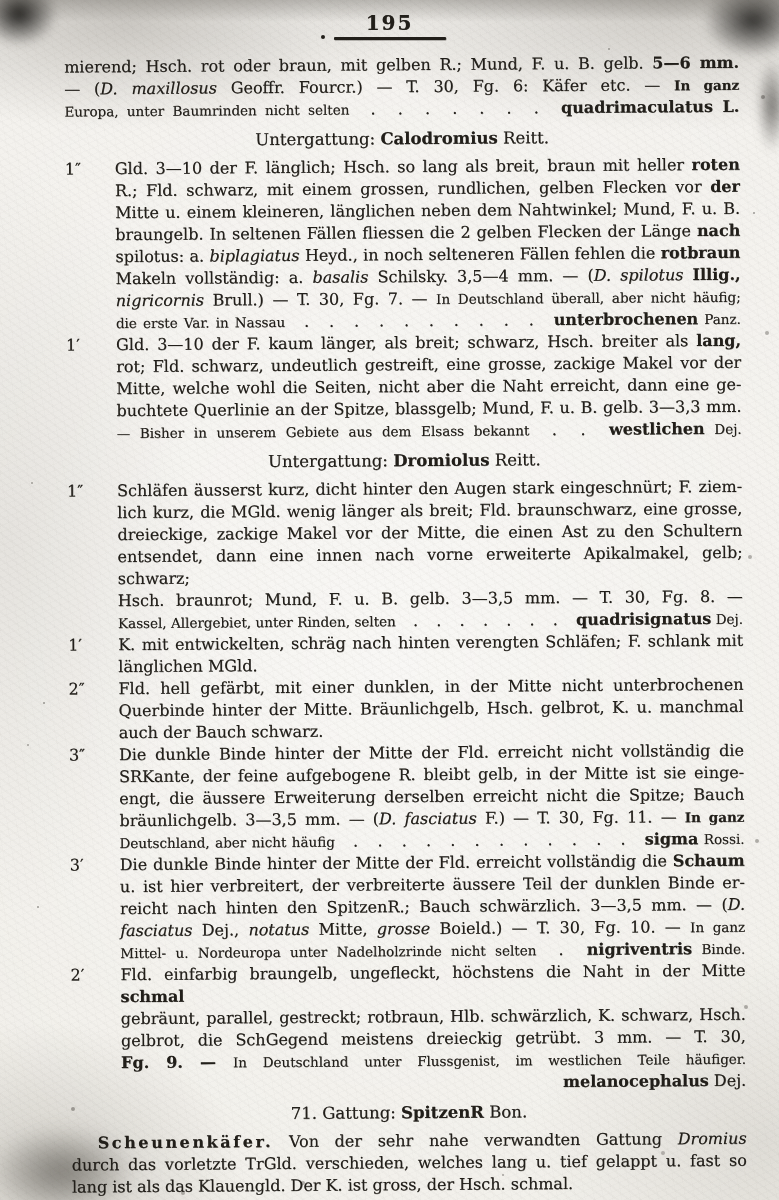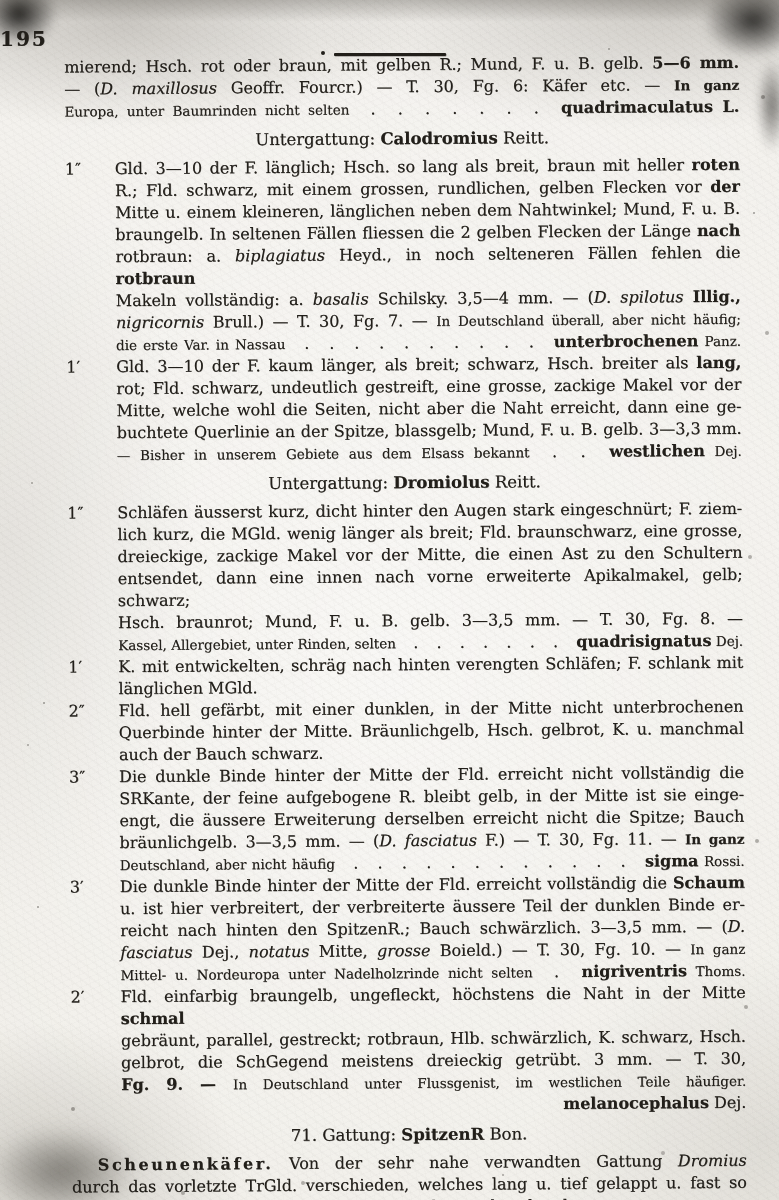--- a/index.html
+++ b/index.html
@@ -36,21 +36,21 @@
   .speck{position:absolute;left:0;top:0;width:2px;height:2px;border-radius:50%;background:transparent;
     box-shadow:
       762px 96px 0 1px rgba(52,48,42,.40), 753px 212px 0 0 rgba(52,48,42,.45),
       766px 332px 0 1px rgba(52,48,42,.35), 31px 482px 0 0 rgba(52,48,42,.40),
       749px 556px 0 1px rgba(52,48,42,.35), 43px 702px 0 0 rgba(52,48,42,.45),
       27px 744px 0 0 rgba(52,48,42,.40), 756px 840px 0 1px rgba(52,48,42,.35),
       37px 906px 0 0 rgba(52,48,42,.45), 745px 1006px 0 1px rgba(52,48,42,.35),
       72px 1108px 0 1px rgba(52,48,42,.40), 302px 1182px 0 1px rgba(52,48,42,.35),
       502px 1174px 0 0 rgba(52,48,42,.40), 662px 1152px 0 1px rgba(52,48,42,.30),
       182px 1192px 0 1px rgba(52,48,42,.35), 608px 48px 0 0 rgba(52,48,42,.40);}
-  .pagehead{position:relative;padding-top:28px;}
+  .pagehead{position:relative;padding-top:12px;text-align:center;}
   .pageno{font-size:20px;font-weight:bold;letter-spacing:2px;line-height:22px;
     text-shadow:.3px .3px .4px rgba(25,22,18,.6);}
   .rule{position:relative;width:112px;height:3px;margin:3px auto 0;background:var(--ink,#221f1a);
     border-radius:1px;box-shadow:.5px .5px .5px rgba(25,22,18,.5);}
   .ruledot{position:absolute;left:-13px;top:-2px;width:4px;height:4px;border-radius:50%;
     background:var(--ink,#221f1a);}
   .text{
     position:absolute;left:64px;right:40px;top:52px;
     font-size:16px;line-height:22px;
     text-shadow:.3px .3px .35px rgba(25,22,18,.55);
@@ -96,21 +96,21 @@
         <div class="line a-j"><span class="seg ">— (</span><span class="seg i">D. maxillosus</span><span class="seg "> Geoffr. Fourcr.) — T. 30, Fg. 6: Käfer etc. — </span><span class="seg smb">In ganz</span></div>
         <div class="line a-j"><span class="seg sm">Europa, unter Baumrinden nicht selten</span><span class="seg dots"> . . . . . . . </span><span class="seg b">quadrimaculatus L.</span></div>
       </div>
       <div class="heading"><span class="seg ">Untergattung: </span><span class="seg b">Calodromius</span><span class="seg "> Reitt.</span></div>
       <div class="item">
         <span class="marker">1″</span>
         <div class="line a-j"><span class="seg ">Gld. 3—10 der F. länglich; Hsch. so lang als breit, braun mit heller </span><span class="seg b">roten</span></div>
         <div class="line a-j"><span class="seg ">R.; Fld. schwarz, mit einem grossen, rundlichen, gelben Flecken vor </span><span class="seg b">der</span></div>
         <div class="line a-j"><span class="seg ">Mitte u. einem kleineren, länglichen neben dem Nahtwinkel; Mund, F. u. B.</span></div>
         <div class="line a-j"><span class="seg ">braungelb. In seltenen Fällen fliessen die 2 gelben Flecken der Länge </span><span class="seg b">nach</span></div>
-        <div class="line a-j"><span class="seg ">rotbraun: a. </span><span class="seg i">biplagiatus</span><span class="seg "> Heyd., in noch selteneren Fällen fehlen die </span><span class="seg b">rotbraun</span></div>
+        <div class="line a-j"><span class="seg ">spilotus: a. </span><span class="seg i">biplagiatus</span><span class="seg "> Heyd., in noch selteneren Fällen fehlen die </span><span class="seg b">rotbraun</span></div>
         <div class="line a-j"><span class="seg ">Makeln vollständig: a. </span><span class="seg i">basalis</span><span class="seg "> Schilsky. 3,5—4 mm. — (</span><span class="seg i">D. spilotus</span><span class="seg "> </span><span class="seg b">Illig.,</span></div>
         <div class="line a-j"><span class="seg i">nigricornis</span><span class="seg "> Brull.) — T. 30, Fg. 7. — </span><span class="seg sm">In Deutschland überall, aber nicht häufig;</span></div>
         <div class="line a-j"><span class="seg sm">die erste Var. in Nassau</span><span class="seg dots"> . . . . . . . . . . </span><span class="seg b">unterbrochenen</span><span class="seg sm"> Panz.</span></div>
       </div>
       <div class="item">
         <span class="marker">1′</span>
         <div class="line a-j"><span class="seg ">Gld. 3—10 der F. kaum länger, als breit; schwarz, Hsch. breiter als </span><span class="seg b">lang,</span></div>
         <div class="line a-j"><span class="seg ">rot; Fld. schwarz, undeutlich gestreift, eine grosse, zackige Makel vor der</span></div>
         <div class="line a-j"><span class="seg ">Mitte, welche wohl die Seiten, nicht aber die Naht erreicht, dann eine ge-</span></div>
         <div class="line a-j"><span class="seg ">buchtete Querlinie an der Spitze, blassgelb; Mund, F. u. B. gelb. 3—3,3 mm.</span></div>
@@ -144,21 +144,21 @@
         <div class="line a-j"><span class="seg ">engt, die äussere Erweiterung derselben erreicht nicht die Spitze; Bauch</span></div>
         <div class="line a-j"><span class="seg ">bräunlichgelb. 3—3,5 mm. — (</span><span class="seg i">D. fasciatus</span><span class="seg "> F.) — T. 30, Fg. 11. — </span><span class="seg smb">In ganz</span></div>
         <div class="line a-j"><span class="seg sm">Deutschland, aber nicht häufig</span><span class="seg dots"> . . . . . . . . . . . . </span><span class="seg b">sigma</span><span class="seg sm"> Rossi.</span></div>
       </div>
       <div class="item">
         <span class="marker">3′</span>
         <div class="line a-j"><span class="seg ">Die dunkle Binde hinter der Mitte der Fld. erreicht vollständig die </span><span class="seg b">Schaum</span></div>
         <div class="line a-j"><span class="seg ">u. ist hier verbreitert, der verbreiterte äussere Teil der dunklen Binde er-</span></div>
         <div class="line a-j"><span class="seg ">reicht nach hinten den SpitzenR.; Bauch schwärzlich. 3—3,5 mm. — (</span><span class="seg i">D.</span></div>
         <div class="line a-j"><span class="seg i">fasciatus</span><span class="seg "> Dej., </span><span class="seg i">notatus</span><span class="seg "> Mitte, </span><span class="seg i">grosse</span><span class="seg "> Boield.) — T. 30, Fg. 10. — </span><span class="seg sm">In ganz</span></div>
-        <div class="line a-j"><span class="seg sm">Mittel- u. Nordeuropa unter Nadelholzrinde nicht selten</span><span class="seg dots"> . </span><span class="seg b">nigriventris</span><span class="seg sm"> Thoms.</span></div>
+        <div class="line a-j"><span class="seg sm">Mittel- u. Nordeuropa unter Nadelholzrinde nicht selten</span><span class="seg dots"> . </span><span class="seg b">nigriventris</span><span class="seg sm"> Binde.</span></div>
       </div>
       <div class="item">
         <span class="marker">2′</span>
         <div class="line a-j"><span class="seg ">Fld. einfarbig braungelb, ungefleckt, höchstens die Naht in der Mitte </span><span class="seg b">schmal</span></div>
         <div class="line a-j"><span class="seg ">gebräunt, parallel, gestreckt; rotbraun, Hlb. schwärzlich, K. schwarz, Hsch.</span></div>
         <div class="line a-j"><span class="seg ">gelbrot, die SchGegend meistens dreieckig getrübt. 3 mm. — T. 30,</span></div>
         <div class="line a-j"><span class="seg b">Fg. 9. — </span><span class="seg sm">In Deutschland unter Flussgenist, im westlichen Teile häufiger.</span></div>
         <div class="line a-r"><span class="seg b">melanocephalus</span><span class="seg "> Dej.</span></div>
       </div>
       <div class="heading"><span class="seg ">71. Gattung: </span><span class="seg b">SpitzenR</span><span class="seg "> Bon.</span></div>

